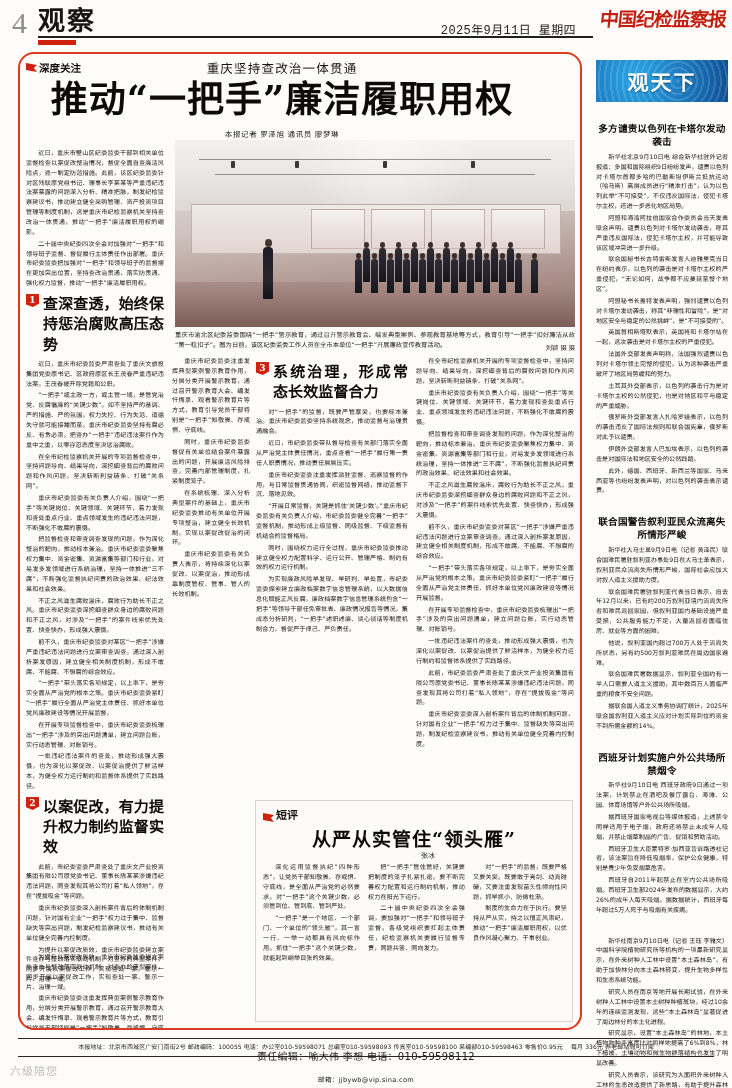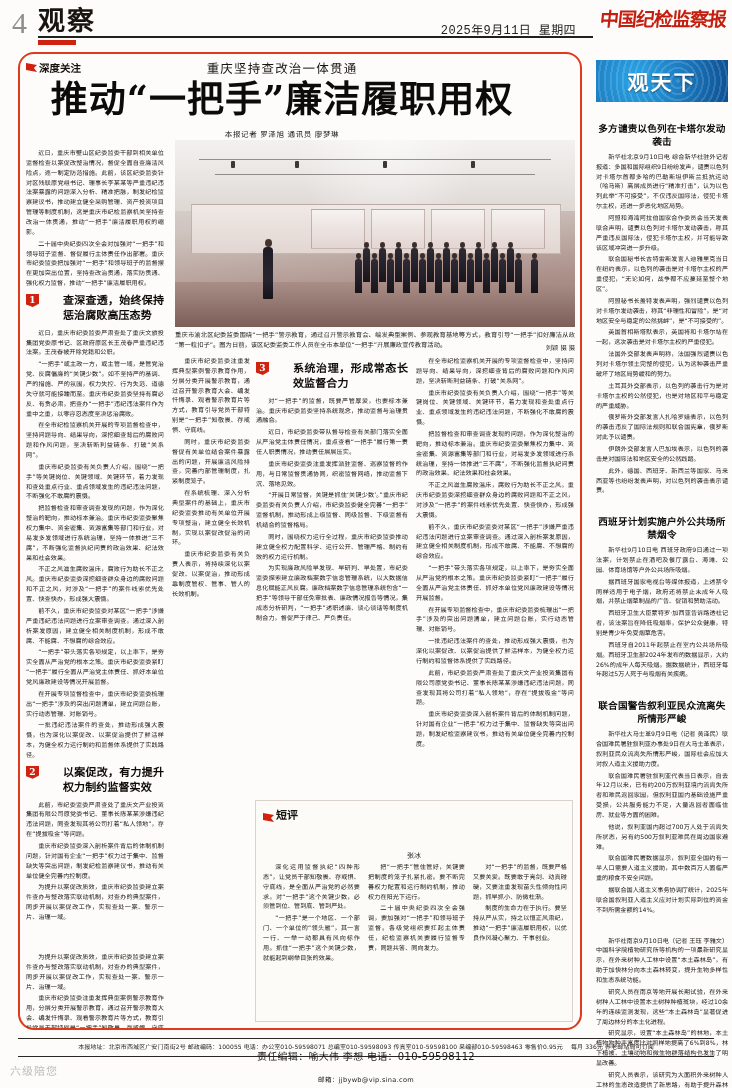--- a/index.html
+++ b/index.html
@@ -256,27 +256,26 @@
     font-size: 9px;
     font-weight: 700;
     display: flex;
     align-items: center;
     justify-content: center;
     flex: 0 0 auto;
     font-family: "DejaVu Serif", serif;
     clip-path: polygon(0 0,100% 0,100% 74%,52% 100%,0 80%);
   }
   .sec-title {
-    font-size: 11px;
+    font-size: 15px;
     font-weight: 700;
     line-height: 1.35;
     color: #0f0c08;
     font-family: "DejaVu Serif", serif;
     text-indent: 0;
-    margin-left: 20px;
   }
 
   
   .duanping {
     position: absolute;
     left: 255px; top: 800px;
     width: 318px; height: 222px;
     border: 1px solid #d8d2cb;
     background: #fcfbf8;
     box-sizing: border-box;
@@ -302,20 +301,21 @@
     letter-spacing: 1px;
   }
   .duanping-author {
     position: absolute;
     left: 255px; top: 850px;
     width: 318px;
     text-align: center;
     font-size: 7px;
     color: #222;
     font-family: "DejaVu Sans", sans-serif;
+    padding-left: 14px;
   }
 
   
   .sidebar {
     position: absolute;
     left: 596px; top: 60px;
     width: 132px; height: 968px;
   }
   .banner {
     position: relative;
@@ -548,20 +548,21 @@
     <p>重庆市纪委监委深入剖析案件背后的体制机制问题，针对国有企业“一把手”权力过于集中、监督缺失等突出问题，制发纪检监察建议书，推动有关单位健全完善内控制度。</p>
   </div>
 
   <div class="col" style="left:26px; top:1000px; width:0px; height:0;"></div>
 
   <div class="duanping"></div>
   <div class="duanping-tag">
     <span class="tag-flag"></span>
     <span class="txt">短评</span>
   </div>
+  <div class="duanping-title">从严从实管住“领头雁”</div>
   <div class="duanping-author">张冰</div>
 
   <div class="col" style="left:263px; top:862px; width:97px;">
     <p>深化运用监督执纪“四种形态”，让党员干部知敬畏、存戒惧、守底线，是全面从严治党的必然要求。对“一把手”这个关键少数，必须管到位、管到底、管到严处。</p>
     <p>“一把手”是一个地区、一个部门、一个单位的“领头雁”，其一言一行、一举一动都具有风向标作用。抓住“一把手”这个关键少数，就能起到纲举目张的效果。</p>
   </div>
   <div class="col" style="left:368px; top:862px; width:97px;">
     <p>把“一把手”管住管好，关键要把制度的笼子扎紧扎密。要不断完善权力配置和运行制约机制，推动权力在阳光下运行。</p>
     <p>二十届中央纪委四次全会强调，要加强对“一把手”和领导班子监督。各级党组织要扛起主体责任，纪检监察机关要履行监督专责，同题共答、同向发力。</p>
   </div>
@@ -590,41 +591,41 @@
         <p>英国首相斯塔默表示，英国将和卡塔尔站在一起，这次袭击是对卡塔尔主权的严重侵犯。</p>
         <p>法国外交部发表声明称，法国强烈谴责以色列对卡塔尔领土完整的侵犯，认为这种袭击严重破坏了地区局势缓和的努力。</p>
         <p>土耳其外交部表示，以色列的袭击行为是对卡塔尔主权的公然侵犯，也是对地区和平与稳定的严重威胁。</p>
         <p>俄罗斯外交部发言人扎哈罗娃表示，以色列的袭击违反了国际法规则和联合国宪章，俄罗斯对此予以谴责。</p>
         <p>伊朗外交部发言人巴加埃表示，以色列的袭击是对国际法和地区安全的公然践踏。</p>
         <p>此外，德国、西班牙、新西兰等国家、马来西亚等也纷纷发表声明，对以色列的袭击表示谴责。</p>
       </div>
     </div>
 
     <div class="sb-item">
-      <div class="sb-head">西班牙计划实施户外公共场所禁烟令</div>
-      <div class="sb-body">
-        <p>新华社9月10日电 西班牙政府9日通过一项法案，计划禁止在酒吧及餐厅露台、海滩、公园、体育场馆等户外公共场所吸烟。</p>
-        <p>据西班牙国家电视台等媒体报道，上述禁令同样适用于电子烟，政府还将禁止未成年人吸烟，并禁止烟草制品的广告、促销和赞助活动。</p>
-        <p>西班牙卫生大臣蒙特罗·加西亚告诉路透社记者，该法案旨在降低吸烟率，保护公众健康，特别是青少年免受烟草危害。</p>
-        <p>西班牙自2011年起禁止在室内公共场所吸烟。西班牙卫生部2024年发布的数据显示，大约26%的成年人每天吸烟。据数据统计，西班牙每年超过5万人死于与吸烟有关疾病。</p>
-      </div>
-    </div>
-
-    <div class="sb-item">
       <div class="sb-head">联合国警告叙利亚民众流离失所情形严峻</div>
       <div class="sb-body">
         <p>新华社大马士革9月9日电（记者 黄泽民）联合国难民署驻叙利亚办事处9日在大马士革表示，叙利亚民众流离失所情形严峻，国际社会应加大对叙人道主义援助力度。</p>
         <p>联合国难民署驻叙利亚代表当日表示，自去年12月以来，已有约200万叙利亚境内流离失所者和难民返回家园，但叙利亚国内基础设施严重受损，公共服务能力不足，大量返回者面临住房、就业等方面的困难。</p>
         <p>他说，叙利亚国内超过700万人处于流离失所状态，另有约500万叙利亚难民在周边国家避难。</p>
         <p>联合国难民署数据显示，叙利亚全国约有一半人口需要人道主义援助，其中数百万人面临严重的粮食不安全问题。</p>
         <p>据联合国人道主义事务协调厅统计，2025年联合国叙利亚人道主义应对计划实际到位的资金不到所需金额的14%。</p>
       </div>
     </div>
 
     <div class="sb-item">
+      <div class="sb-head">西班牙计划实施户外公共场所禁烟令</div>
+      <div class="sb-body">
+        <p>新华社9月10日电 西班牙政府9日通过一项法案，计划禁止在酒吧及餐厅露台、海滩、公园、体育场馆等户外公共场所吸烟。</p>
+        <p>据西班牙国家电视台等媒体报道，上述禁令同样适用于电子烟，政府还将禁止未成年人吸烟，并禁止烟草制品的广告、促销和赞助活动。</p>
+        <p>西班牙卫生大臣蒙特罗·加西亚告诉路透社记者，该法案旨在降低吸烟率，保护公众健康，特别是青少年免受烟草危害。</p>
+        <p>西班牙自2011年起禁止在室内公共场所吸烟。西班牙卫生部2024年发布的数据显示，大约26%的成年人每天吸烟。据数据统计，西班牙每年超过5万人死于与吸烟有关疾病。</p>
+      </div>
+    </div>
+
+    <div class="sb-item">
       <div class="sb-body">
         <p>新华社南京9月10日电（记者 王珏 李雅文）中国科学院植物研究所等机构的一项最新研究显示，在外来树种人工林中设置“本土森林岛”，有助于加快林分向本土森林转变，提升生物多样性和生态系统功能。</p>
         <p>研究人员在南京等地开展长期试验，在外来树种人工林中设置本土树种种植斑块，经过10余年的连续监测发现，这些“本土森林岛”显著促进了周边林分的本土化进程。</p>
         <p>研究显示，设置“本土森林岛”的林地，本土植物物种丰富度比对照样地提高了6%到8%，林下植被、土壤动物和微生物群落结构也发生了明显改善。</p>
         <p>研究人员表示，该研究为大面积外来树种人工林的生态改造提供了新思路，有助于提升森林生态系统的稳定性和服务功能。</p>
         <p>相关成果日前发表于国际学术期刊《自然·生态与进化》。</p>
       </div>
     </div>
   </div>
 

